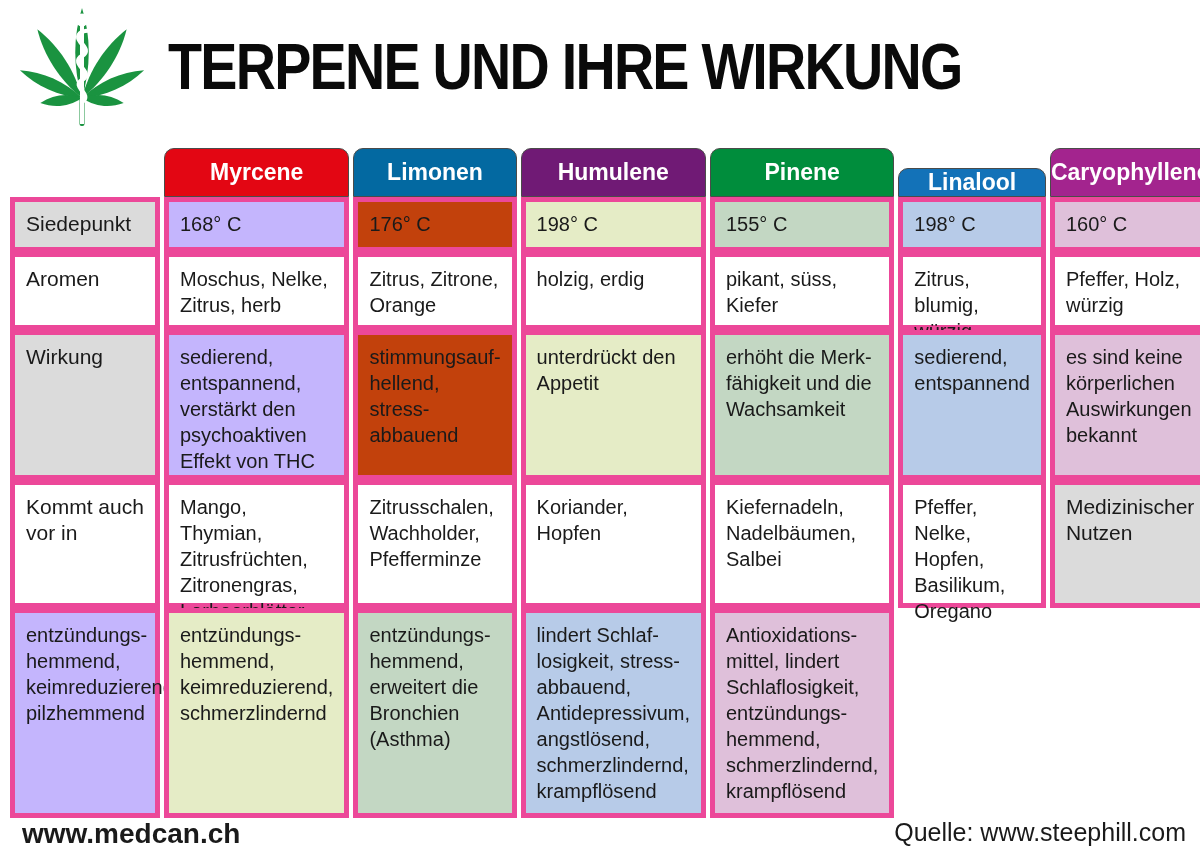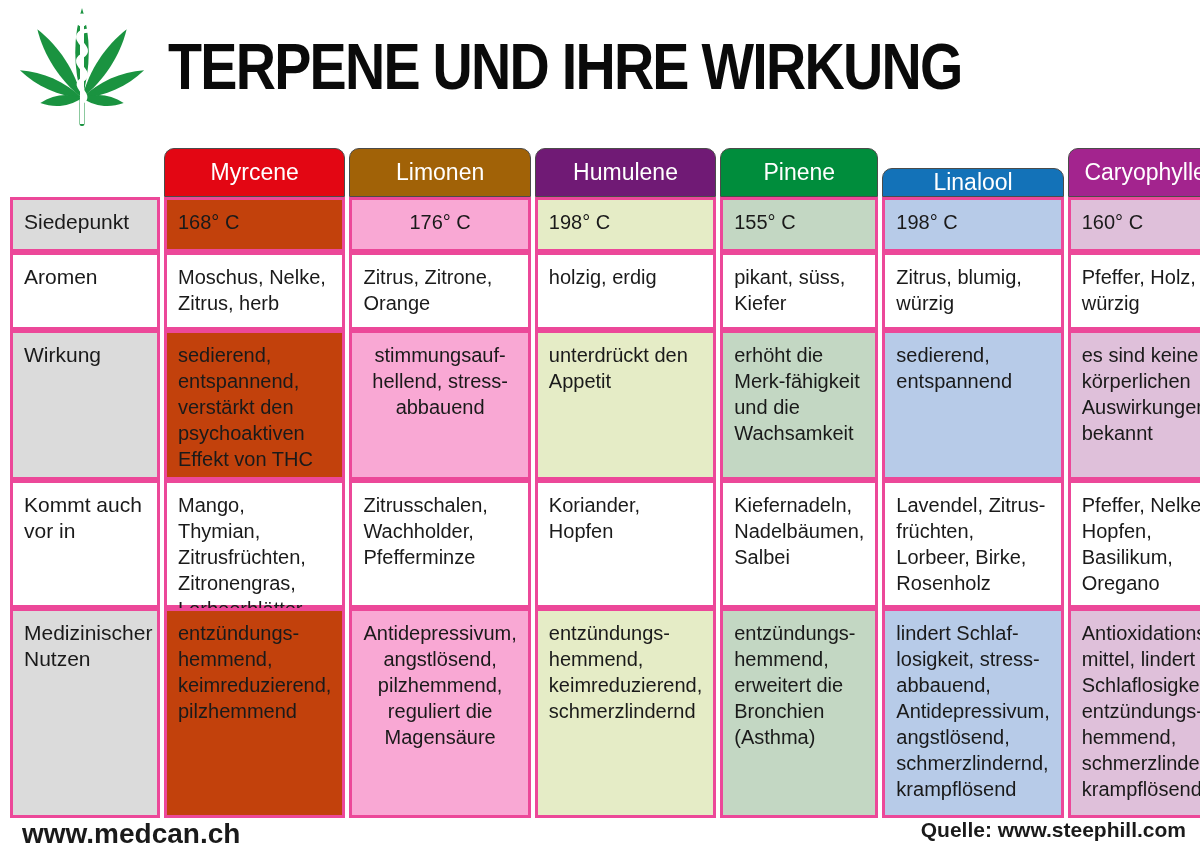--- a/index.html
+++ b/index.html
@@ -20,36 +20,36 @@
     position:absolute;left:10px;top:148px;width:1178px;
     display:grid;
     grid-template-columns:150px repeat(6,1fr);
     grid-template-rows:49px 55px 78px 150px 128px 210px;
     column-gap:4px;row-gap:0;
   }
   .spacer{background:#fff;}
   .hcell{
     border:1px solid #4b4b4a;border-radius:10px 10px 0 0;
     display:flex;align-items:center;justify-content:center;
-    color:#fff;font-weight:400;font-size:23px;
+    color:#fff;font-weight:700;font-size:23px;
   }
   .cell{
-    border:3px solid #ec4899;
+    border:5px solid #ec4899;
     padding:9px 11px 1px 11px;
     font-size:20px;line-height:26px;background:#fff;
   }
   .label{font-size:21px;}
-  .c0h{background:#e30613;} .c1h{background:#a16207;} .c2h{background:#701a75;}
+  .c0h{background:#e30613;} .c1h{background:#0369a1;} .c2h{background:#701a75;}
   .c3h{background:#008d3c;} .c4h{background:#1372b8;margin-top:20px;} .c5h{background:#a3248e;}
-  .c0t{background:#c2410c;} .c1t{background:#f9a8d4;text-align:center;} .c2t{background:#e5ecc6;}
+  .c0t{background:#c4b5fd;} .c1t{background:#c2410c;} .c2t{background:#e5ecc6;}
   .c3t{background:#c3d7c3;} .c4t{background:#b7cbe8;} .c5t{background:#dfc0da;}
   .graylab{background:#dbdbdb;}
   
   .footer-left{position:absolute;left:22px;top:818px;font-size:28px;font-weight:700;}
-  .footer-right{position:absolute;right:14px;top:818px;font-size:21px;font-weight:700;}
+  .footer-right{position:absolute;right:14px;top:818px;font-size:25px;font-weight:400;}
 </style>
 </head>
 <body>
 
 <div class="masthead">
   <svg class="logo" viewBox="0 0 150 140" xmlns="http://www.w3.org/2000/svg">
     <g fill="#1a9340">
 
       <g transform="translate(75,96)">
         <path transform="rotate(0)" d="M0,0 C9,-30 9,-62 0,-90 C-9,-62 -9,-30 0,0 Z"></path>
@@ -105,26 +105,24 @@
   <div class="cell c2t">unterdrückt den Appetit</div>
   <div class="cell c3t">erhöht die Merk-fähigkeit und die Wachsamkeit</div>
   <div class="cell c4t">sedierend, entspannend</div>
   <div class="cell c5t">es sind keine körperlichen Auswirkungen bekannt</div>
 
   <div class="cell label">Kommt auch vor in</div>
   <div class="cell">Mango, Thymian, Zitrusfrüchten, Zitronengras, Lorbeerblätter</div>
   <div class="cell">Zitrusschalen, Wachholder, Pfefferminze</div>
   <div class="cell">Koriander, Hopfen</div>
   <div class="cell">Kiefernadeln, Nadelbäumen, Salbei</div>
-  <div class="cell">Lavendel, Zitrus-früchten, Lorbeer, Birke, Rosenholz</div>
   <div class="cell">Pfeffer, Nelke, Hopfen, Basilikum, Oregano</div>
 
   <div class="cell label graylab">Medizinischer Nutzen</div>
   <div class="cell c0t">entzündungs-hemmend, keimreduzierend, pilzhemmend</div>
-  <div class="cell c1t">Antidepressivum, angstlösend, pilzhemmend, reguliert die Magensäure</div>
   <div class="cell c2t">entzündungs-hemmend, keimreduzierend, schmerzlindernd</div>
   <div class="cell c3t">entzündungs-hemmend, erweitert die Bronchien (Asthma)</div>
   <div class="cell c4t">lindert Schlaf-losigkeit, stress-abbauend, Antidepressivum, angstlösend, schmerzlindernd, krampflösend</div>
   <div class="cell c5t">Antioxidations-mittel, lindert Schlaflosigkeit, entzündungs-hemmend, schmerzlindernd, krampflösend</div>
 </div>
 
 <div class="footer-left">www.medcan.ch</div>
 <div class="footer-right">Quelle: www.steephill.com</div>
 
 </body></html>

